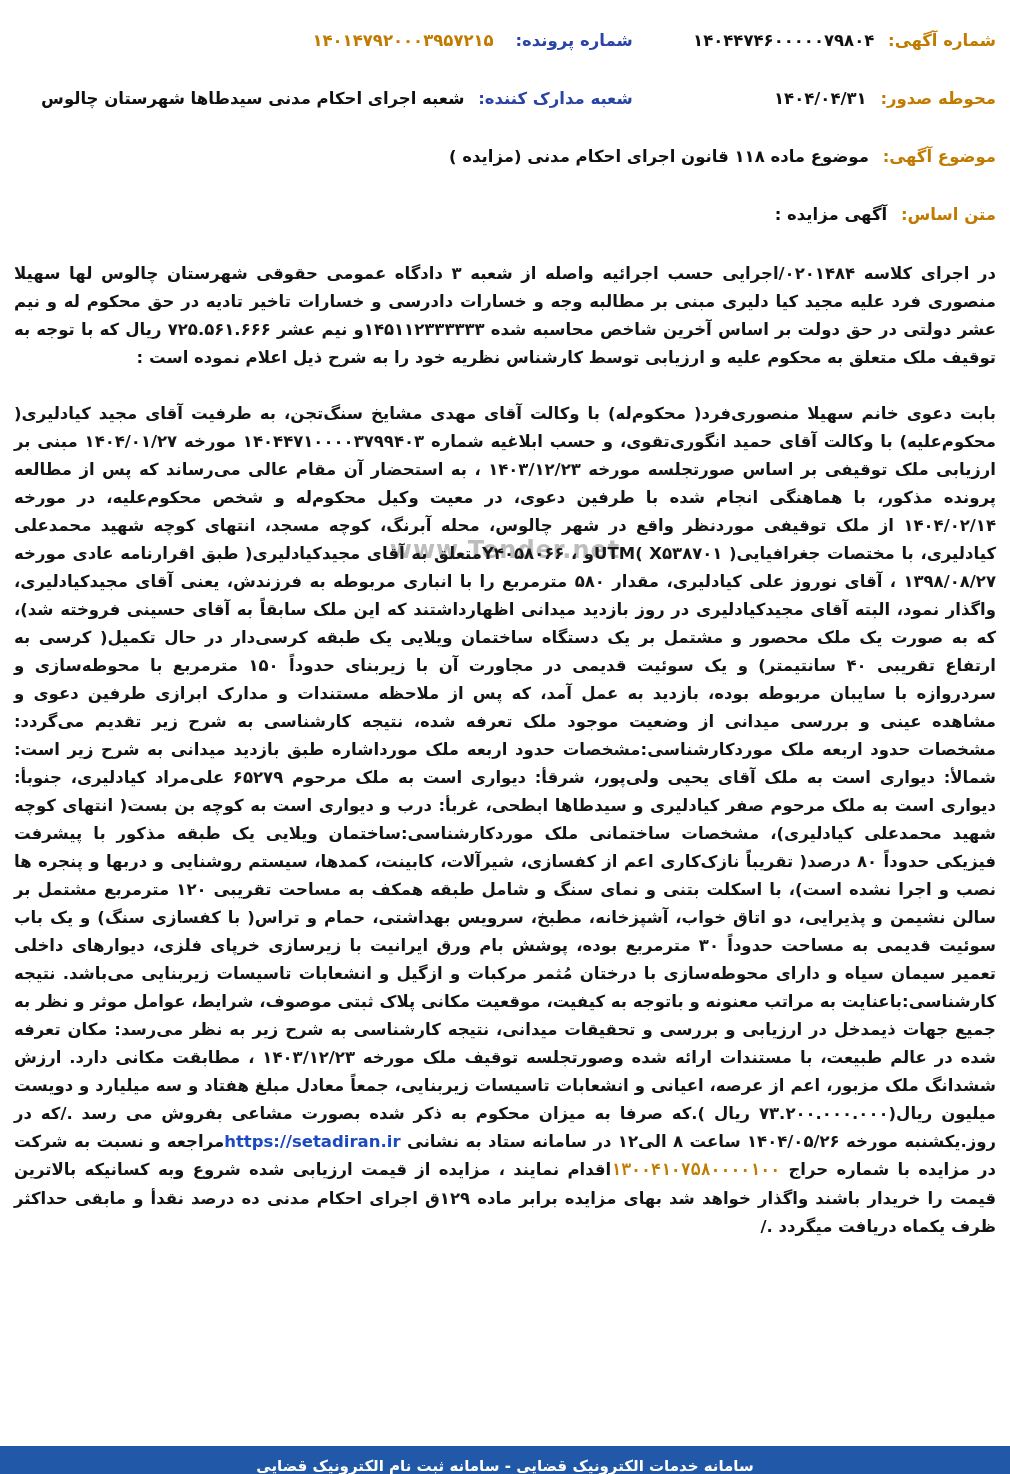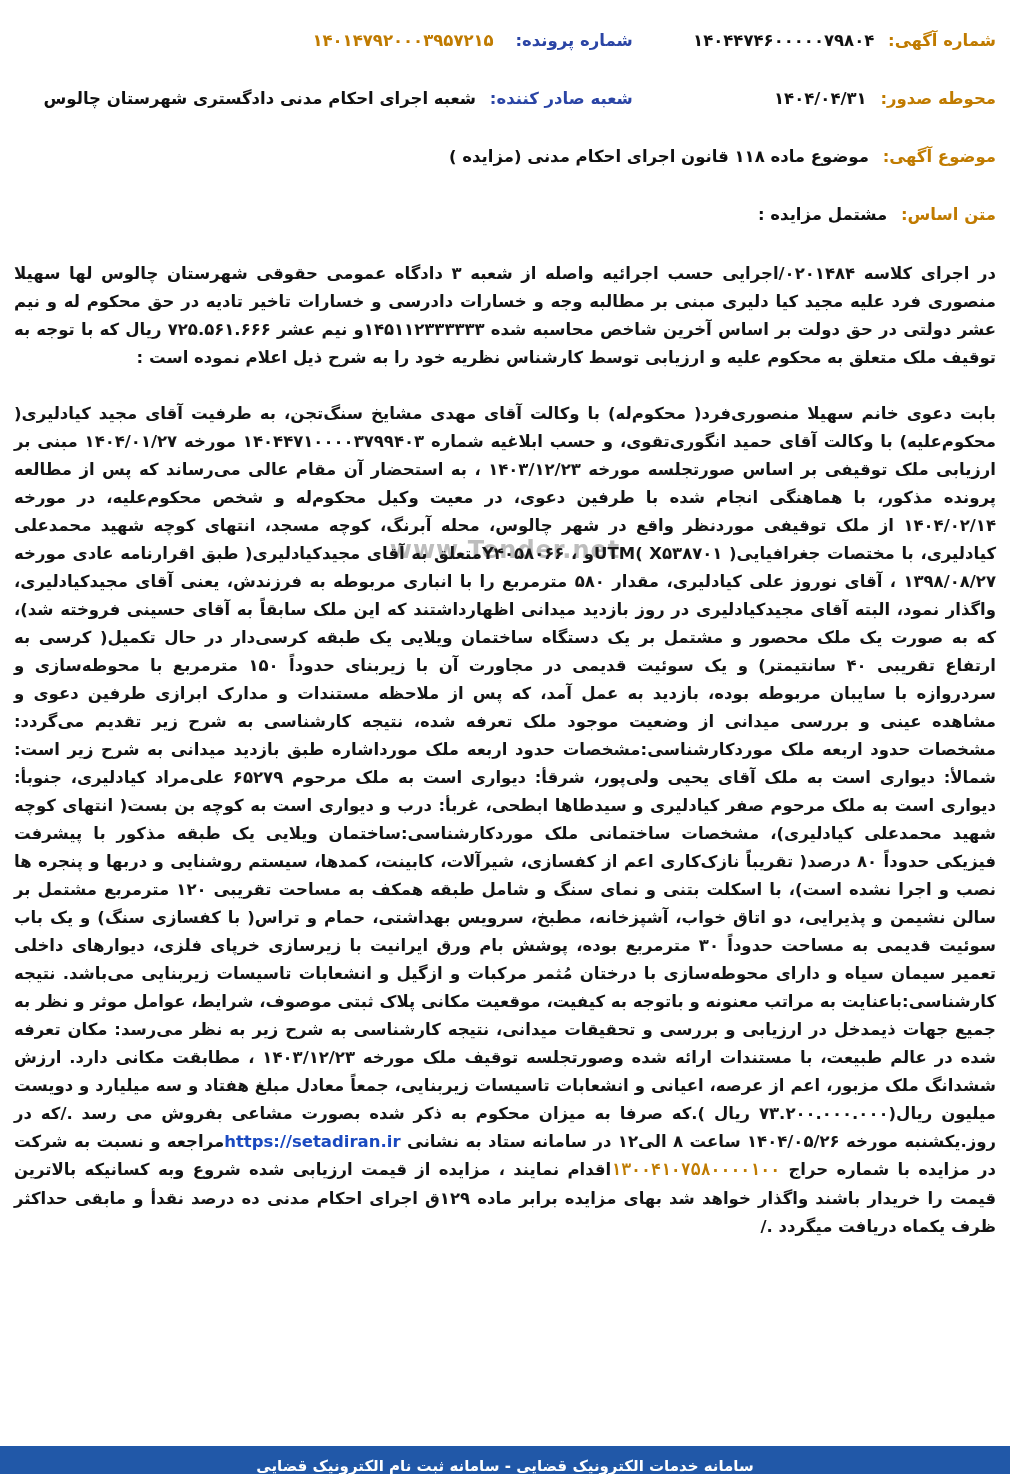--- a/index.html
+++ b/index.html
@@ -106,36 +106,36 @@
         <span class="value-orange">۱۴۰۱۴۷۹۲۰۰۰۳۹۵۷۲۱۵</span>
       </div>
     </div>
 
     <div class="hdr-row">
       <div class="field">
         <span class="label-orange">محوطه صدور:</span>
         <span class="value-black">۱۴۰۴/۰۴/۳۱</span>
       </div>
       <div class="field">
-        <span class="label-blue">شعبه صادر کننده:</span>
-        <span class="value-black">شعبه اجرای احکام مدنی دادگستری شهرستان چالوس</span>
+        <span class="label-blue">شعبه مدارک کننده:</span>
+        <span class="value-black">شعبه اجرای احکام مدنی سیدطاها شهرستان چالوس</span>
       </div>
     </div>
 
     <div class="hdr-row single">
       <div class="field">
         <span class="label-orange">موضوع آگهی:</span>
         <span class="value-black">موضوع ماده ۱۱۸ قانون اجرای احکام مدنی (مزایده )</span>
       </div>
     </div>
 
     <div class="hdr-row single">
       <div class="field">
         <span class="label-orange">متن اساس:</span>
-        <span class="value-black">مشتمل مزایده :</span>
+        <span class="value-black">آگهی مزایده :</span>
       </div>
     </div>
 
     <p class="body-text para-1">در اجرای کلاسه ۰۲۰۱۴۸۴/اجرایی حسب اجرائیه واصله از شعبه ۳ دادگاه عمومی حقوقی شهرستان چالوس لها سهیلا منصوری فرد علیه مجید کیا دلیری مبنی بر مطالبه وجه و خسارات دادرسی و خسارات تاخیر تادیه در حق محکوم له و نیم عشر دولتی در حق دولت بر اساس آخرین شاخص محاسبه شده ۱۴۵۱۱۲۳۳۳۳۳۳و نیم عشر ۷۲۵.۵۶۱.۶۶۶ ریال که با توجه به توقیف ملک متعلق به محکوم علیه و ارزیابی توسط کارشناس نظریه خود را به شرح ذیل اعلام نموده است :</p>
 
     <p class="body-text para-2"><span>بابت دعوی خانم سهیلا منصوری‌فرد( محکوم‌له) با وکالت آقای مهدی مشایخ سنگ‌تجن، به طرفیت آقای مجید کیادلیری( محکوم‌علیه) با وکالت آقای حمید انگوری‌تقوی، و حسب ابلاغیه شماره ۱۴۰۴۴۷۱۰۰۰۰۳۷۹۹۴۰۳ مورخه ۱۴۰۴/۰۱/۲۷ مبنی بر ارزیابی ملک توقیفی بر اساس صورتجلسه مورخه ۱۴۰۳/۱۲/۲۳ ، به استحضار آن مقام عالی می‌رساند که پس از مطالعه پرونده مذکور، با هماهنگی انجام شده با طرفین دعوی، در معیت وکیل محکوم‌له و شخص محکوم‌علیه، در مورخه ۱۴۰۴/۰۲/۱۴ از ملک توقیفی موردنظر واقع در شهر چالوس، محله آبرنگ، کوچه مسجد، انتهای کوچه شهید محمدعلی کیادلیری، با مختصات جغرافیایی( X۵۳۸۷۰۱ )UTMو ، Y۴۰۵۸۰۶۶متعلق به آقای مجیدکیادلیری( طبق اقرارنامه عادی مورخه ۱۳۹۸/۰۸/۲۷ ، آقای نوروز علی کیادلیری، مقدار ۵۸۰ مترمربع را با انباری مربوطه به فرزندش، یعنی آقای مجیدکیادلیری، واگذار نمود، البته آقای مجیدکیادلیری در روز بازدید میدانی اظهارداشتند که این ملک سابقاً به آقای حسینی فروخته شد)، که به صورت یک ملک محصور و مشتمل بر یک دستگاه ساختمان ویلایی یک طبقه کرسی‌دار در حال تکمیل( کرسی به ارتفاع تقریبی ۴۰ سانتیمتر) و یک سوئیت قدیمی در مجاورت آن با زیربنای حدوداً ۱۵۰ مترمربع با محوطه‌سازی و سردروازه با سایبان مربوطه بوده، بازدید به عمل آمد، که پس از ملاحظه مستندات و مدارک ابرازی طرفین دعوی و مشاهده عینی و بررسی میدانی از وضعیت موجود ملک تعرفه شده، نتیجه کارشناسی به شرح زیر تقدیم می‌گردد: مشخصات حدود اربعه ملک موردکارشناسی:مشخصات حدود اربعه ملک مورداشاره طبق بازدید میدانی به شرح زیر است: شمالأ: دیواری است به ملک آقای یحیی ولی‌پور، شرقأ: دیواری است به ملک مرحوم ۶۵۲۷۹ علی‌مراد کیادلیری، جنوبأ: دیواری است به ملک مرحوم صفر کیادلیری و سیدطاها ابطحی، غربأ: درب و دیواری است به کوچه بن بست( انتهای کوچه شهید محمدعلی کیادلیری)، مشخصات ساختمانی ملک موردکارشناسی:ساختمان ویلایی یک طبقه مذکور با پیشرفت فیزیکی حدوداً ۸۰ درصد( تقریباً نازک‌کاری اعم از کفسازی، شیرآلات، کابینت، کمدها، سیستم روشنایی و دربها و پنجره ها نصب و اجرا نشده است)، با اسکلت بتنی و نمای سنگ و شامل طبقه همکف به مساحت تقریبی ۱۲۰ مترمربع مشتمل بر سالن نشیمن و پذیرایی، دو اتاق خواب، آشپزخانه، مطبخ، سرویس بهداشتی، حمام و تراس( با کفسازی سنگ) و یک باب سوئیت قدیمی به مساحت حدوداً ۳۰ مترمربع بوده، پوشش بام ورق ایرانیت با زیرسازی خرپای فلزی، دیوارهای داخلی تعمیر سیمان سیاه و دارای محوطه‌سازی با درختان مُثمر مرکبات و ازگیل و انشعابات تاسیسات زیربنایی می‌باشد. نتیجه کارشناسی:باعنایت به مراتب معنونه و باتوجه به کیفیت، موقعیت مکانی پلاک ثبتی موصوف، شرایط، عوامل موثر و نظر به جمیع جهات ذیمدخل در ارزیابی و بررسی و تحقیقات میدانی، نتیجه کارشناسی به شرح زیر به نظر می‌رسد: مکان تعرفه شده در عالم طبیعت، با مستندات ارائه شده وصورتجلسه توقیف ملک مورخه ۱۴۰۳/۱۲/۲۳ ، مطابقت مکانی دارد. ارزش ششدانگ ملک مزبور، اعم از عرصه، اعیانی و انشعابات تاسیسات زیربنایی، جمعاً معادل مبلغ هفتاد و سه میلیارد و دویست میلیون ریال(۷۳.۲۰۰.۰۰۰.۰۰۰ ریال ).که صرفا به میزان محکوم به ذکر شده بصورت مشاعی بفروش می رسد ./که در روز.یکشنبه مورخه ۱۴۰۴/۰۵/۲۶ ساعت ۸ الی۱۲ در سامانه ستاد به نشانی </span><a class="setad-link">https://setadiran.ir</a><span>مراجعه و نسبت به شرکت در مزایده با شماره حراج </span><span class="auction-number">۱۳۰۰۴۱۰۷۵۸۰۰۰۰۱۰۰</span><span>اقدام نمایند ، مزایده از قیمت ارزیابی شده شروع وبه کسانیکه بالاترین قیمت را خریدار باشند واگذار خواهد شد بهای مزایده برابر ماده ۱۲۹ق اجرای احکام مدنی ده درصد نقدأ و مابقی حداکثر ظرف یکماه دریافت میگردد ./</span></p>
 
   </div>
 
   <div class="footer-bar">

